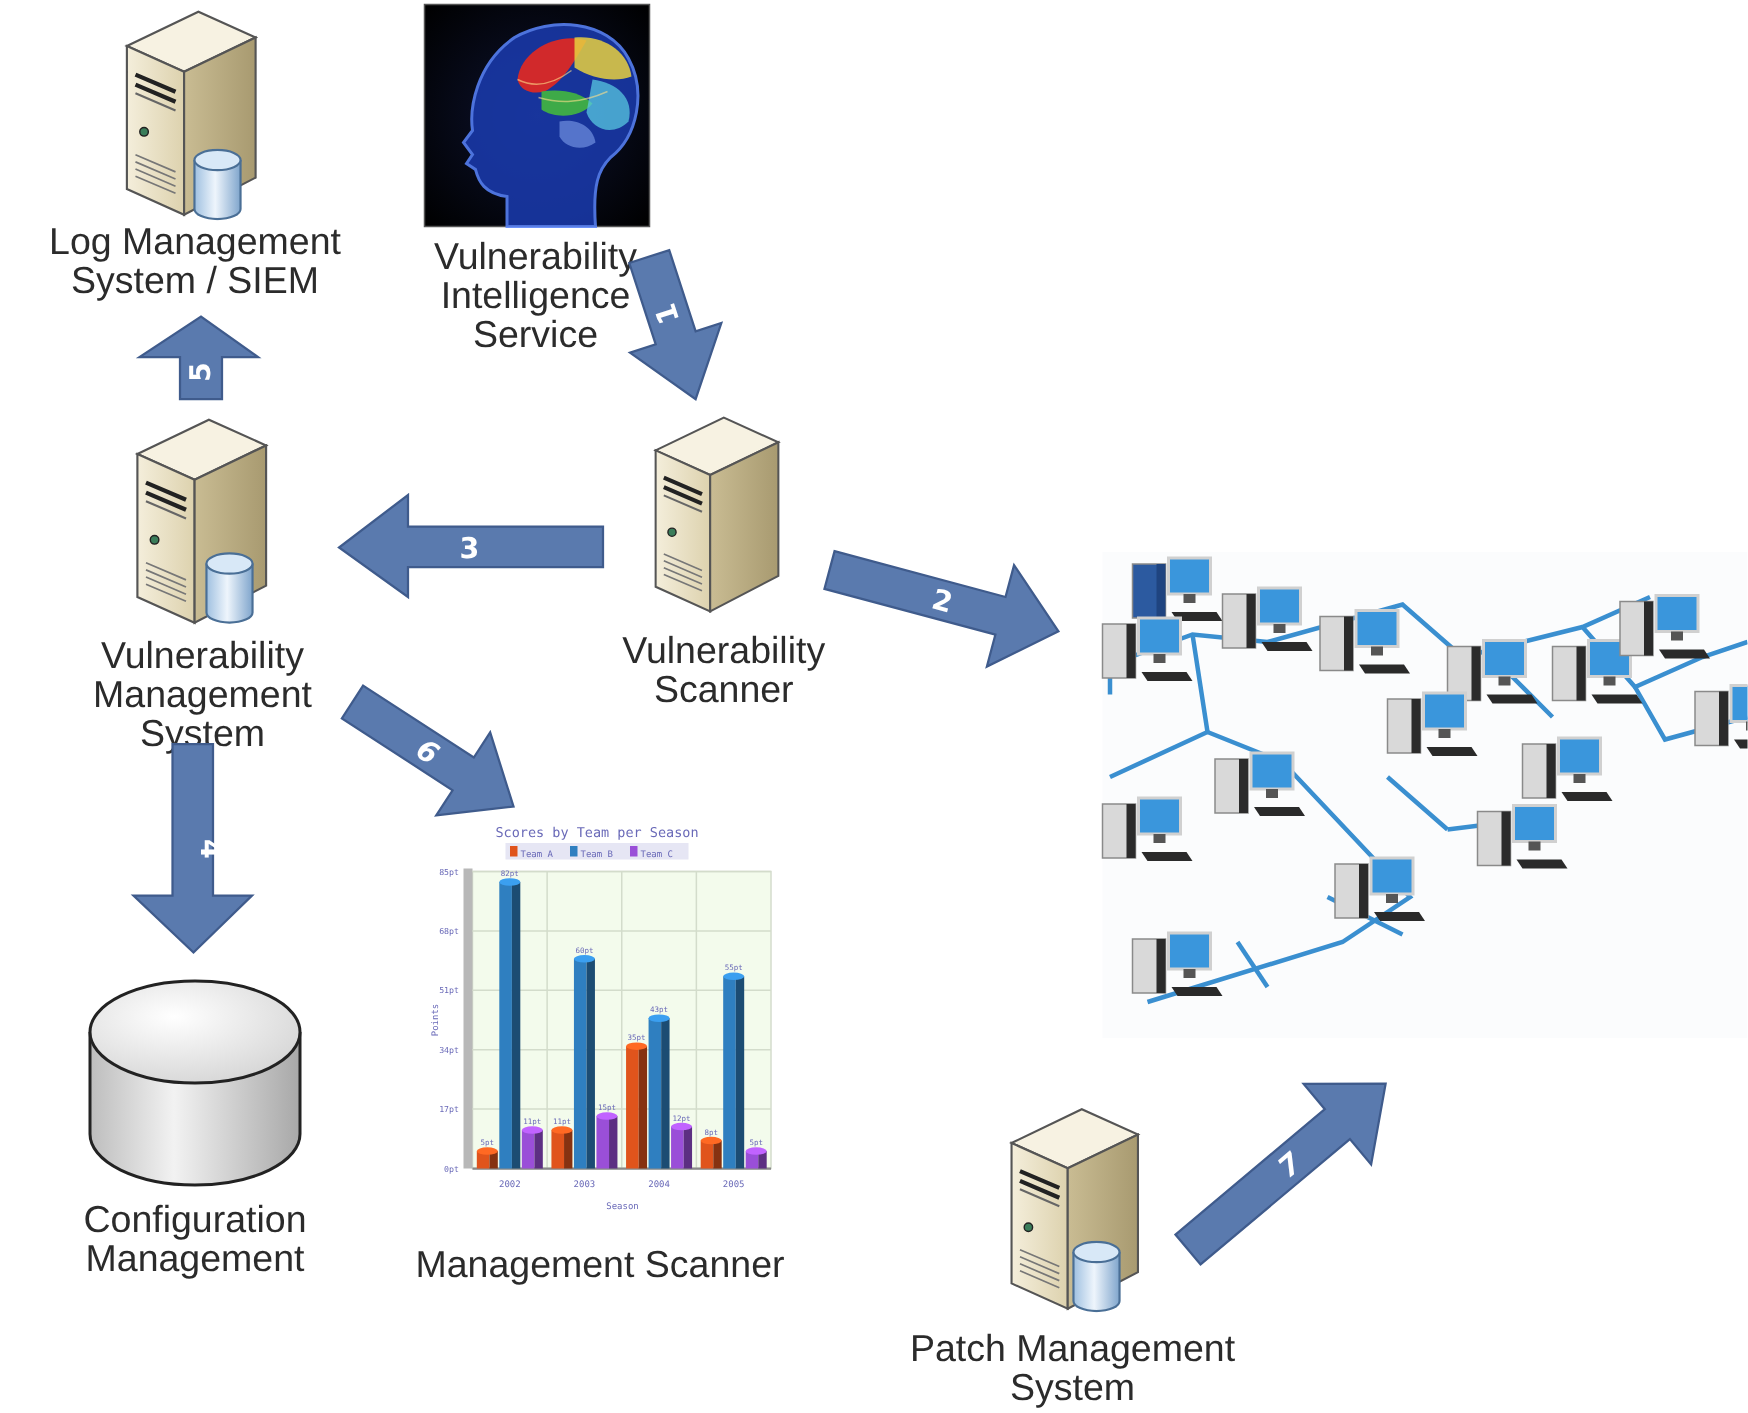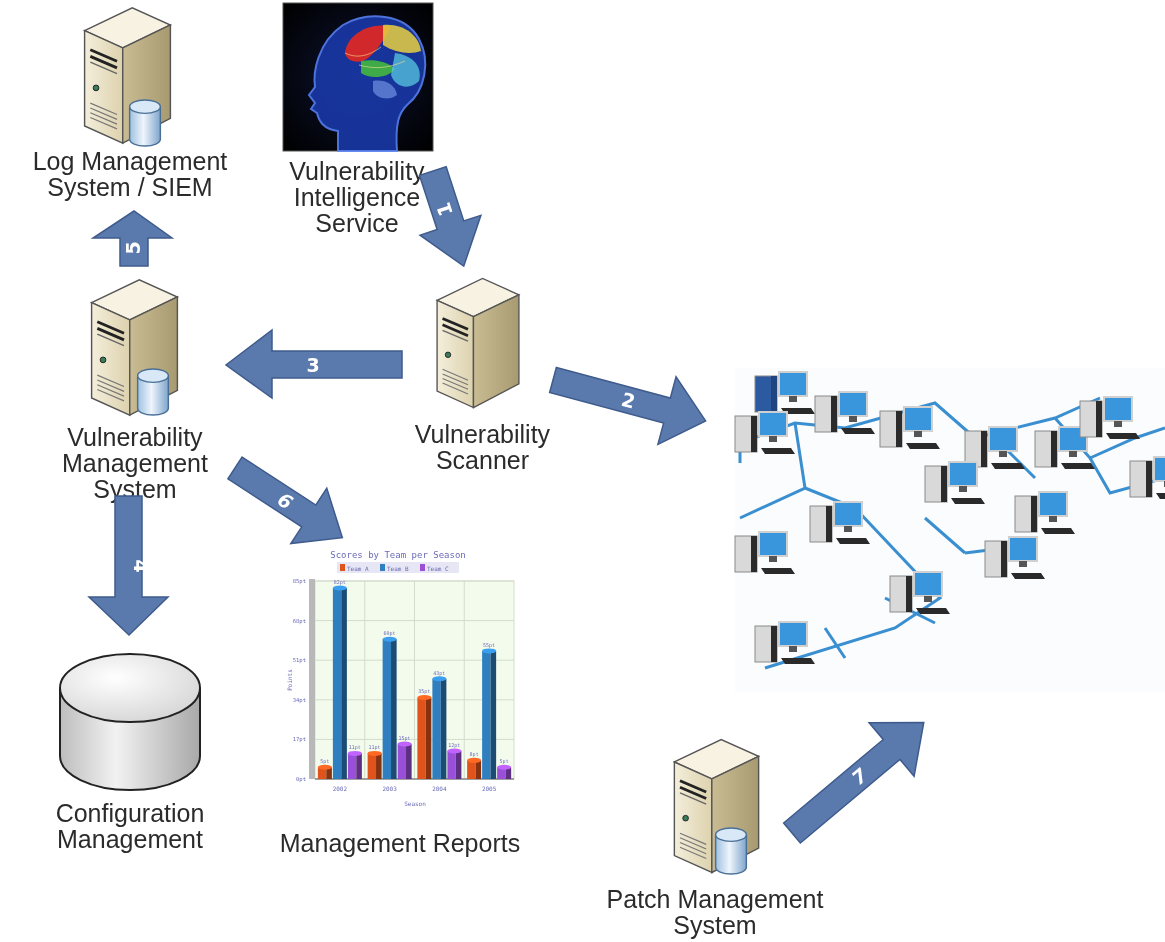--- a/index.html
+++ b/index.html
@@ -343,21 +343,21 @@
     <g id="xticks">
         <text x="59.875" y="247" font-size="6" text-anchor="middle" class="chart-text">2002</text>
         <text x="109.625" y="247" font-size="6" text-anchor="middle" class="chart-text">2003</text>
         <text x="159.375" y="247" font-size="6" text-anchor="middle" class="chart-text">2004</text>
         <text x="209.125" y="247" font-size="6" text-anchor="middle" class="chart-text">2005</text>
       </g>
     <text class="chart-text" font-size="6" text-anchor="middle" transform="translate(12,136) rotate(-90)">Points</text>
     <text class="chart-text" font-size="6" x="135" y="262" text-anchor="middle">Season</text>
   </svg>
 </div>
-<div class="node-label" style="left:270px;top:830px;width:260px;">Management Reports</div>
+<div class="node-label" style="left:270px;top:830px;width:260px;">Management Scanner</div>
 
 <div class="abs" style="left:663px;top:735px;width:110px;height:145px;">
   <svg width="110" height="145">
     <use href="#server" x="2" y="0" width="103" height="142"></use>
     <use href="#dbsmall" x="50" y="92" width="36" height="48"></use>
   </svg>
 </div>
 <div class="node-label" style="left:595px;top:886px;width:240px;">Patch Management
 System</div>
 

